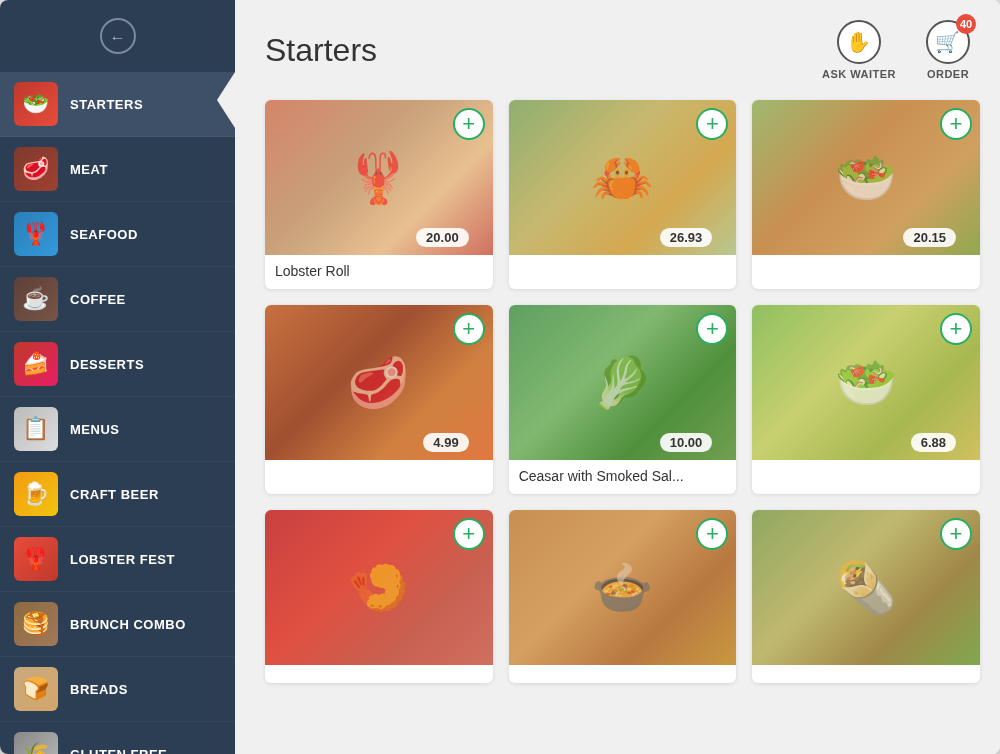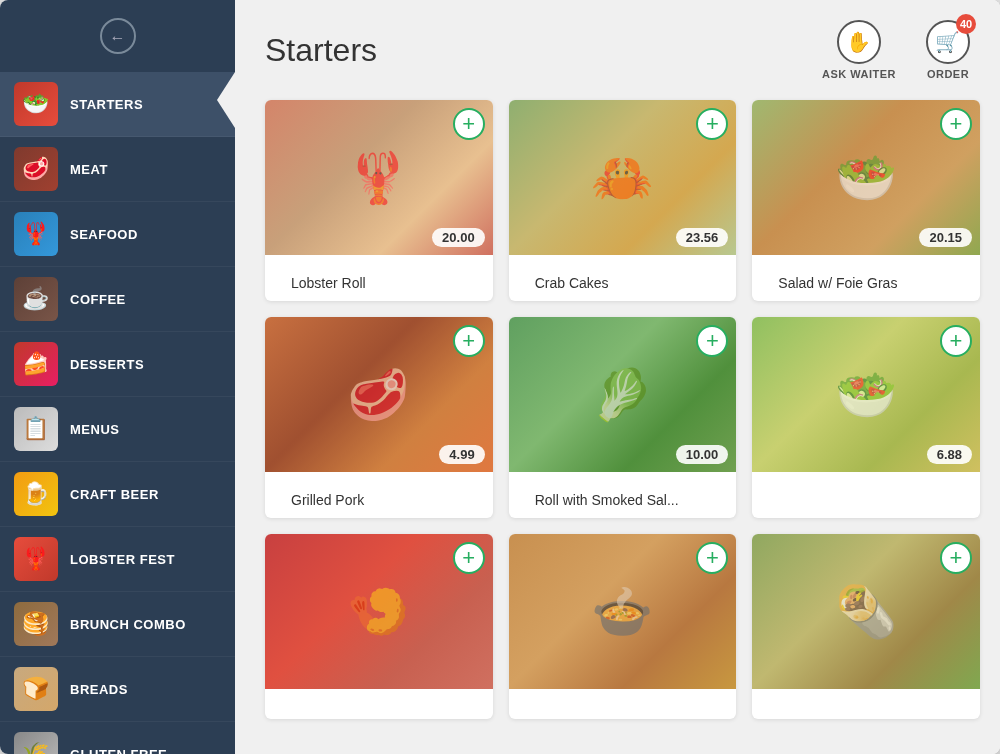--- a/index.html
+++ b/index.html
@@ -219,35 +219,34 @@
       display: flex;
       align-items: center;
       justify-content: center;
       cursor: pointer;
       line-height: 1;
       z-index: 2;
     }
     .price-tag {
       position: absolute;
       bottom: 8px;
-      right: 8px;
+      right: 24px;
       background: rgba(255,255,255,0.9);
       border-radius: 12px;
       padding: 2px 10px;
       font-size: 13px;
       font-weight: 600;
       color: #333;
       z-index: 2;
     }
     .food-card-name {
-      padding: 20px 10px 10px;
+      padding: 8px 10px 10px;
       font-size: 14px;
       color: #333;
       font-weight: 400;
-      margin-left: 16px;
     }
 
     
     .img-lobster-roll { background: linear-gradient(135deg, #d4856a 0%, #c8a07a 40%, #e8c090 70%, #d07060 100%); }
     .img-crab-cakes { background: linear-gradient(135deg, #8faf70 0%, #c8b870 40%, #d4a850 70%, #b8c890 100%); }
     .img-salad-foie { background: linear-gradient(135deg, #a0b870 0%, #c89050 40%, #d0a060 70%, #90a850 100%); }
     .img-grilled-pork { background: linear-gradient(135deg, #c87040 0%, #a05030 40%, #d08040 70%, #e07840 100%); }
     .img-salad-smoked { background: linear-gradient(135deg, #60a060 0%, #80b870 40%, #50903c 70%, #70a050 100%); }
     .img-ceasar { background: linear-gradient(135deg, #90c060 0%, #c8d070 40%, #a8b850 70%, #d0c060 100%); }
     .img-shrimp { background: linear-gradient(135deg, #c84040 0%, #e05040 40%, #c86050 70%, #d07060 100%); }
@@ -348,47 +347,44 @@
             <span class="food-emoji">🦞</span>
             <button class="add-btn">+</button>
             <div class="price-tag">20.00</div>
           </div>
           <div class="food-card-name">Lobster Roll</div>
         </div>
         <div class="food-card">
           <div class="food-img-placeholder img-crab-cakes">
             <span class="food-emoji">🦀</span>
             <button class="add-btn">+</button>
-            <div class="price-tag">23.56</div>
-          </div>
-          <div class="food-card-name">Crab Cakes</div>
+            <div class="price-tag">26.93</div>
+          </div>
         </div>
         <div class="food-card">
           <div class="food-img-placeholder img-salad-foie">
             <span class="food-emoji">🥗</span>
             <button class="add-btn">+</button>
             <div class="price-tag">20.15</div>
           </div>
-          <div class="food-card-name">Salad w/ Foie Gras</div>
         </div>
         <div class="food-card">
           <div class="food-img-placeholder img-grilled-pork">
             <span class="food-emoji">🥩</span>
             <button class="add-btn">+</button>
             <div class="price-tag">4.99</div>
           </div>
-          <div class="food-card-name">Grilled Pork</div>
         </div>
         <div class="food-card">
           <div class="food-img-placeholder img-salad-smoked">
             <span class="food-emoji">🥬</span>
             <button class="add-btn">+</button>
             <div class="price-tag">10.00</div>
           </div>
-          <div class="food-card-name">Roll with Smoked Sal...</div>
+          <div class="food-card-name">Ceasar with Smoked Sal...</div>
         </div>
         <div class="food-card">
           <div class="food-img-placeholder img-ceasar">
             <span class="food-emoji">🥗</span>
             <button class="add-btn">+</button>
             <div class="price-tag">6.88</div>
           </div>
         </div>
         <div class="food-card">
           <div class="food-img-placeholder img-shrimp">

